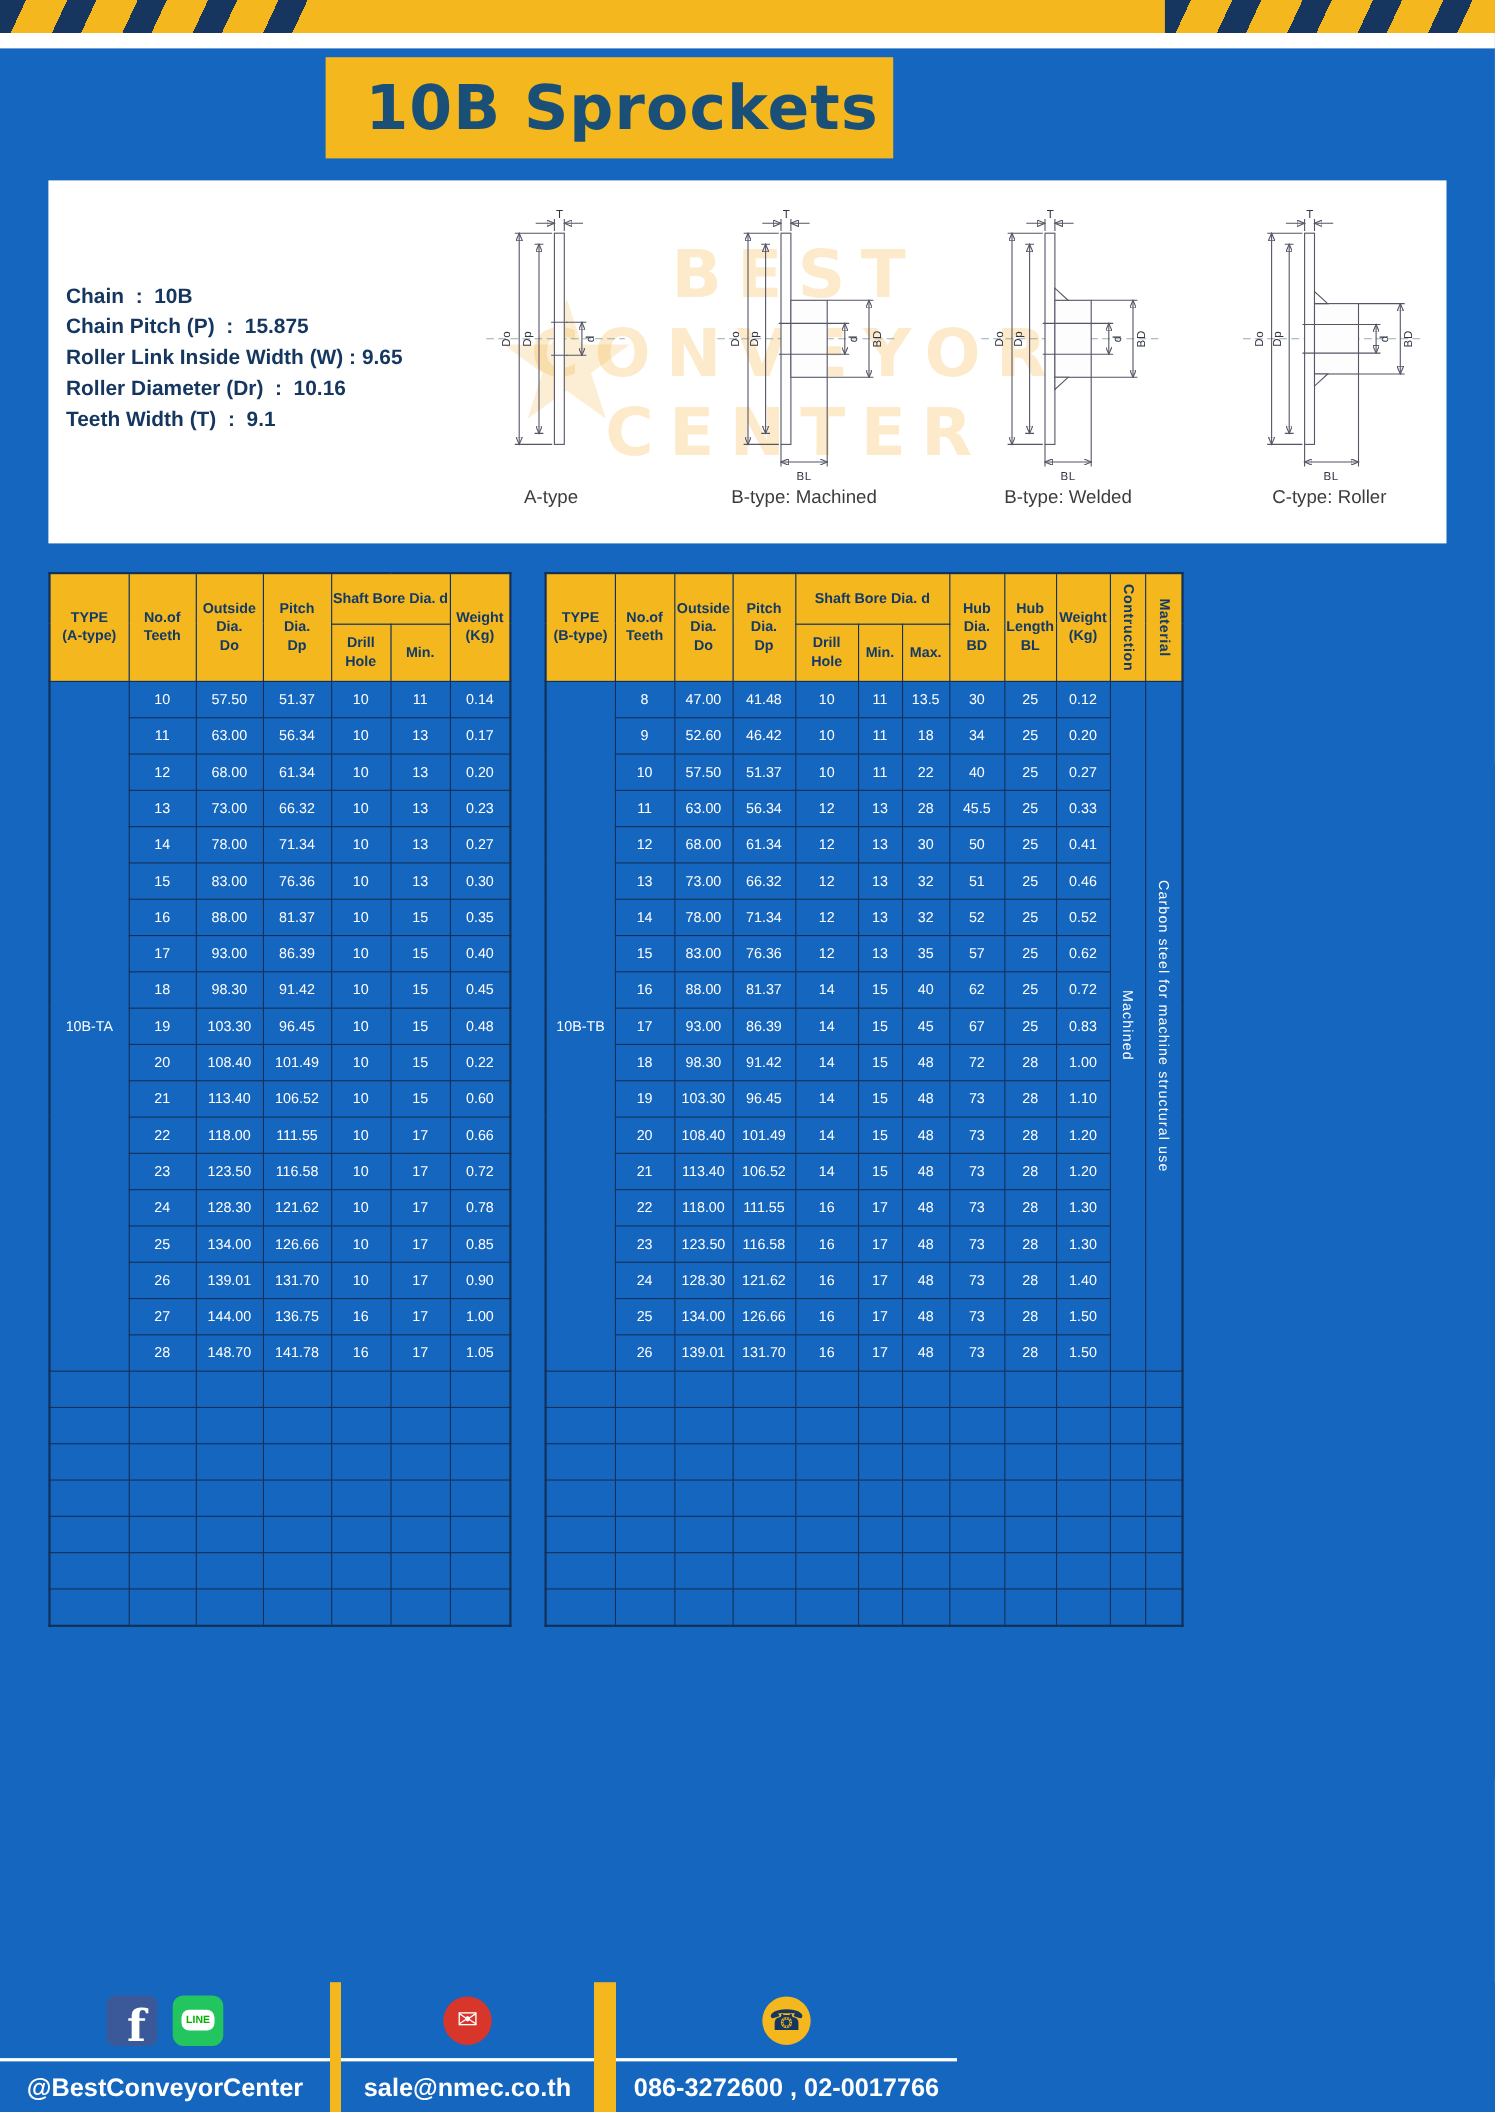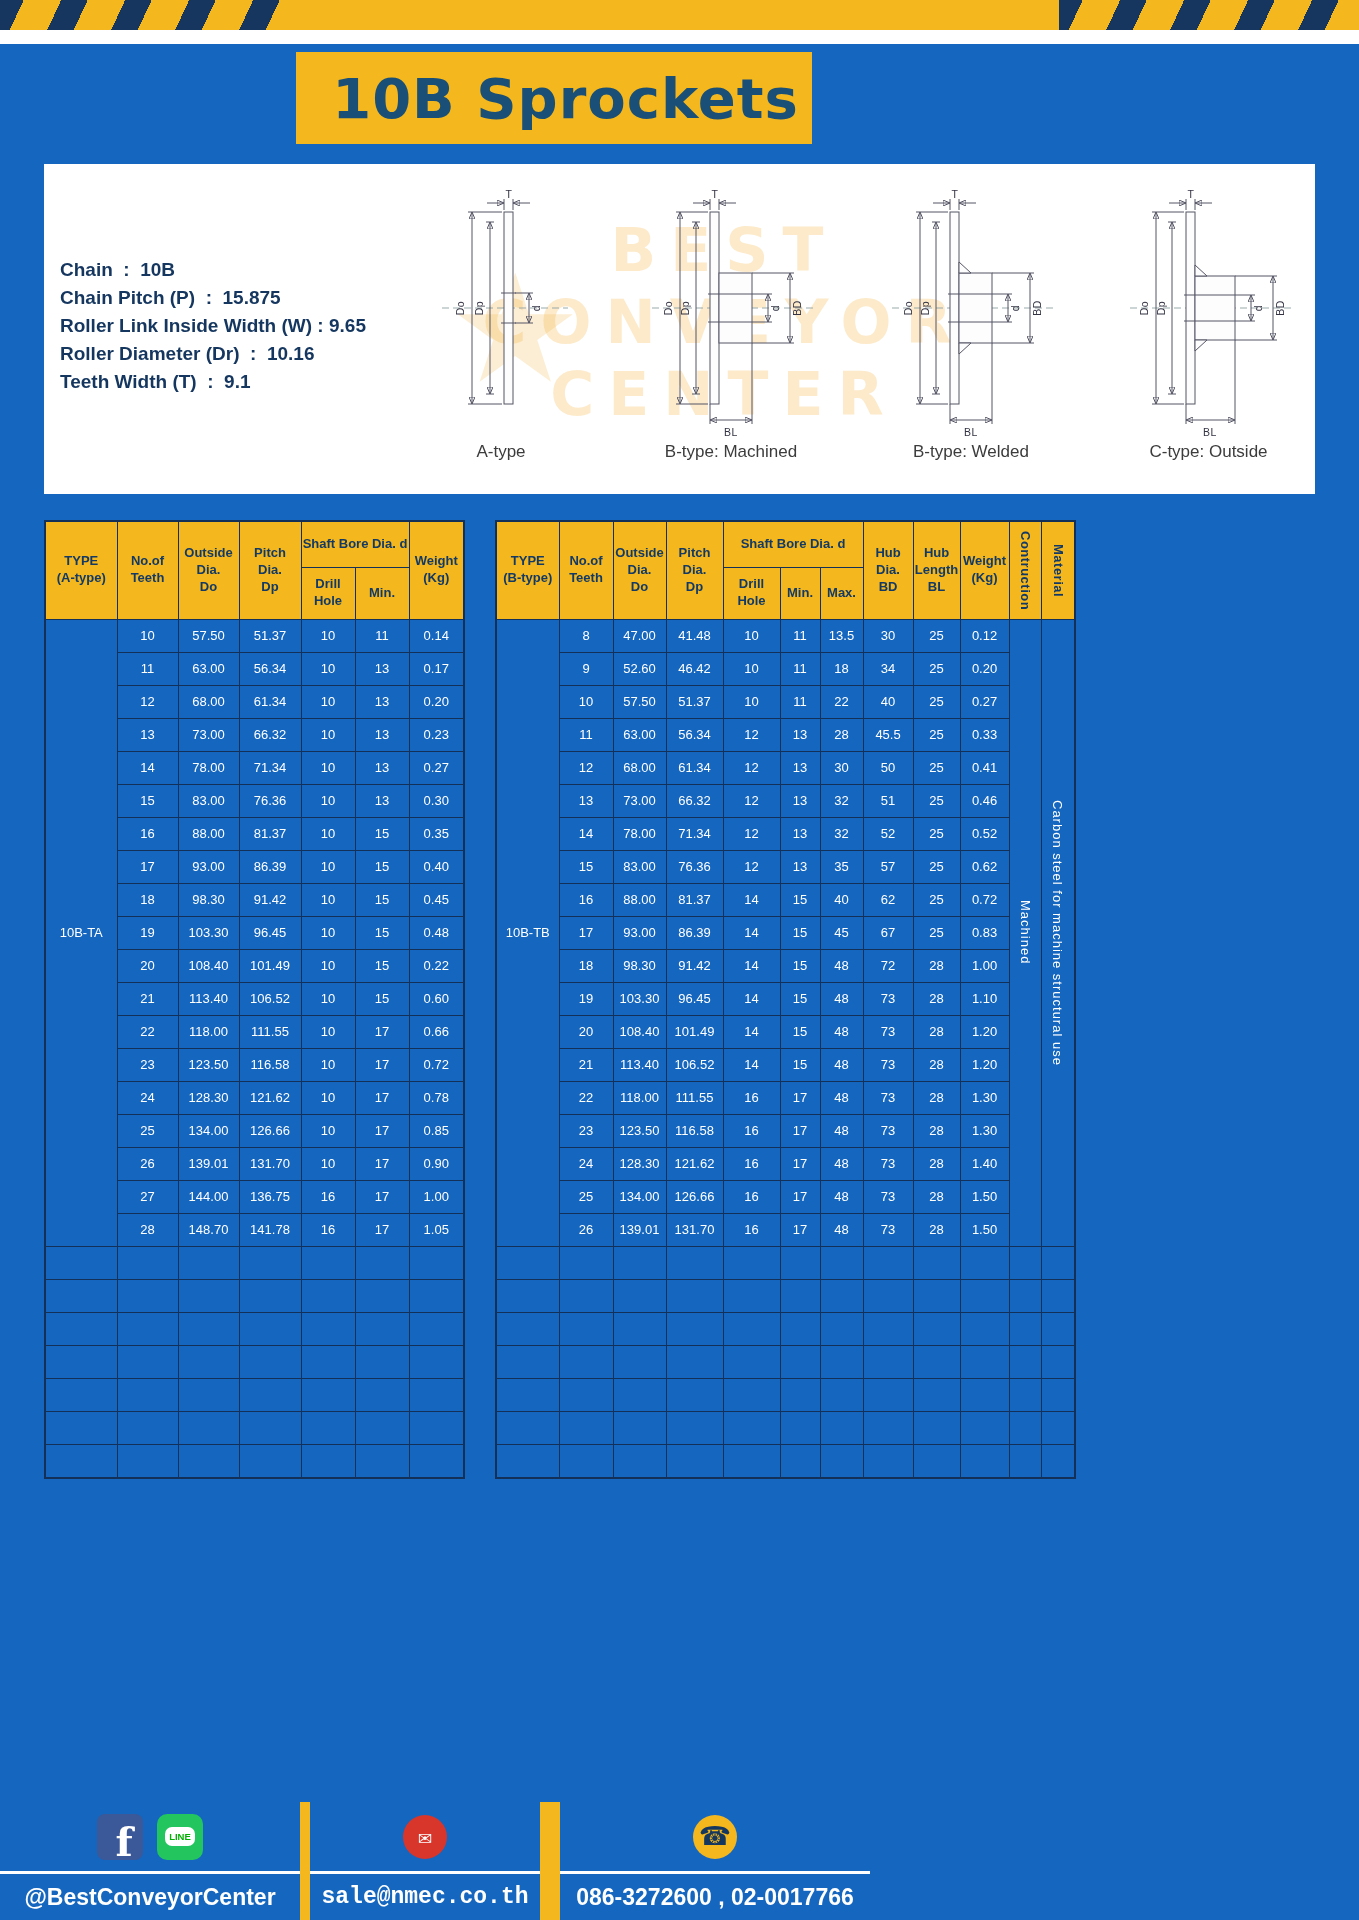--- a/index.html
+++ b/index.html
@@ -52,21 +52,21 @@
   table.sprocket thead tr.h2{height:52px;}
   th.th-type{line-height:2.1;}
   th.vth{writing-mode:vertical-rl;text-orientation:mixed;font-size:12.5px;letter-spacing:.5px;line-height:1;}
   table.sprocket td{color:#ffffff;font-size:13px;text-align:center;vertical-align:middle;
     height:32px;padding:0 2px;overflow:hidden;}
   td.vcell{writing-mode:vertical-rl;text-orientation:mixed;font-size:12px;letter-spacing:1px;padding:4px 2px;}
 
   
   .footer{position:absolute;left:0;right:0;bottom:0;height:118px;display:flex;background:#1566bf;}
   .fsec{display:flex;flex-direction:column;}
-  .s1{width:300px;} .s2{width:230px;font-family:Liberation Mono, monospace;} .s3{width:420px;} .s4{width:310px;}
+  .s1{width:300px;} .s2{width:230px;} .s3{width:420px;} .s4{width:310px;}
   .fsep{width:10px;background:#f4b71e;}
   .ficons{height:69px;display:flex;align-items:center;justify-content:center;gap:14px;}
   .fline{height:3px;background:#ffffff;}
   .ftext{flex:1;display:flex;align-items:center;justify-content:center;color:#ffffff;
     font-weight:bold;font-size:23px;white-space:nowrap;}
   .icon-fb{width:46px;height:46px;border-radius:8px;background:#3b5998;color:#fff;
     display:flex;align-items:flex-end;justify-content:center;font-size:40px;font-weight:bold;
     overflow:hidden;font-family:"DejaVu Serif","Liberation Serif",serif;}
   .icon-fb span{line-height:.9;margin-right:-8px;}
   .icon-line{width:46px;height:46px;border-radius:10px;background:#22c55e;
@@ -259,21 +259,21 @@
           <text transform="rotate(-90 146 120)" x="146" y="120" text-anchor="middle">d</text>
           <line x1="119" y1="88" x2="161" y2="88"></line>
           <line x1="119" y1="152" x2="161" y2="152"></line>
           <line x1="157" y1="88" x2="157" y2="152" marker-start="url(#m4)" marker-end="url(#m4)"></line>
           <text transform="rotate(-90 168 120)" x="168" y="120" text-anchor="middle">BD</text>
           <line x1="70" y1="216" x2="70" y2="236"></line>
           <line x1="119" y1="152" x2="119" y2="236"></line>
           <line x1="70" y1="232" x2="119" y2="232" marker-start="url(#m4)" marker-end="url(#m4)"></line>
           <text x="94" y="248" text-anchor="middle">BL</text>
         </svg>
-        <figcaption class="figcap">C-type: Outside</figcaption>
+        <figcaption class="figcap">C-type: Roller</figcaption>
       </figure>
 
     </div>
   </div>
 
   <div class="tables">
 
     <table class="sprocket table-a">
       <colgroup>
         <col style="width:72px">

